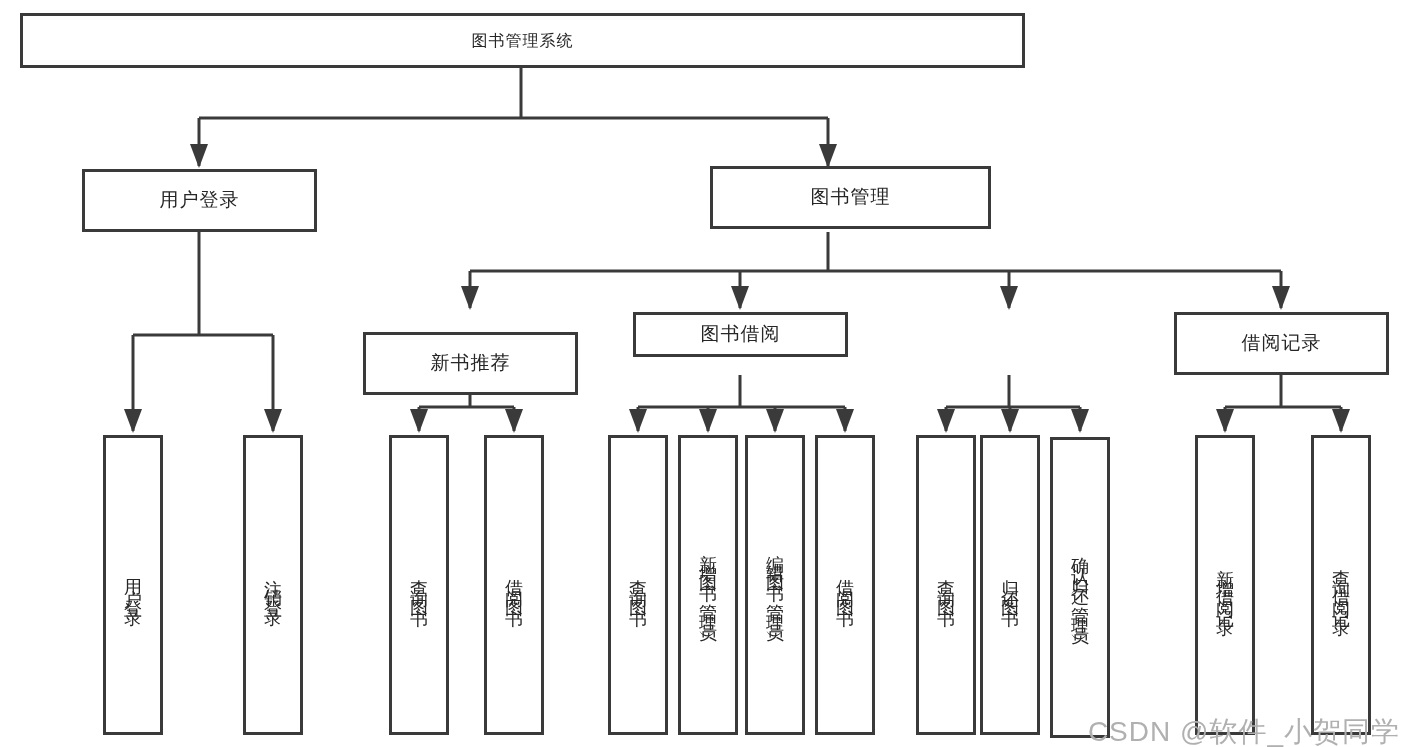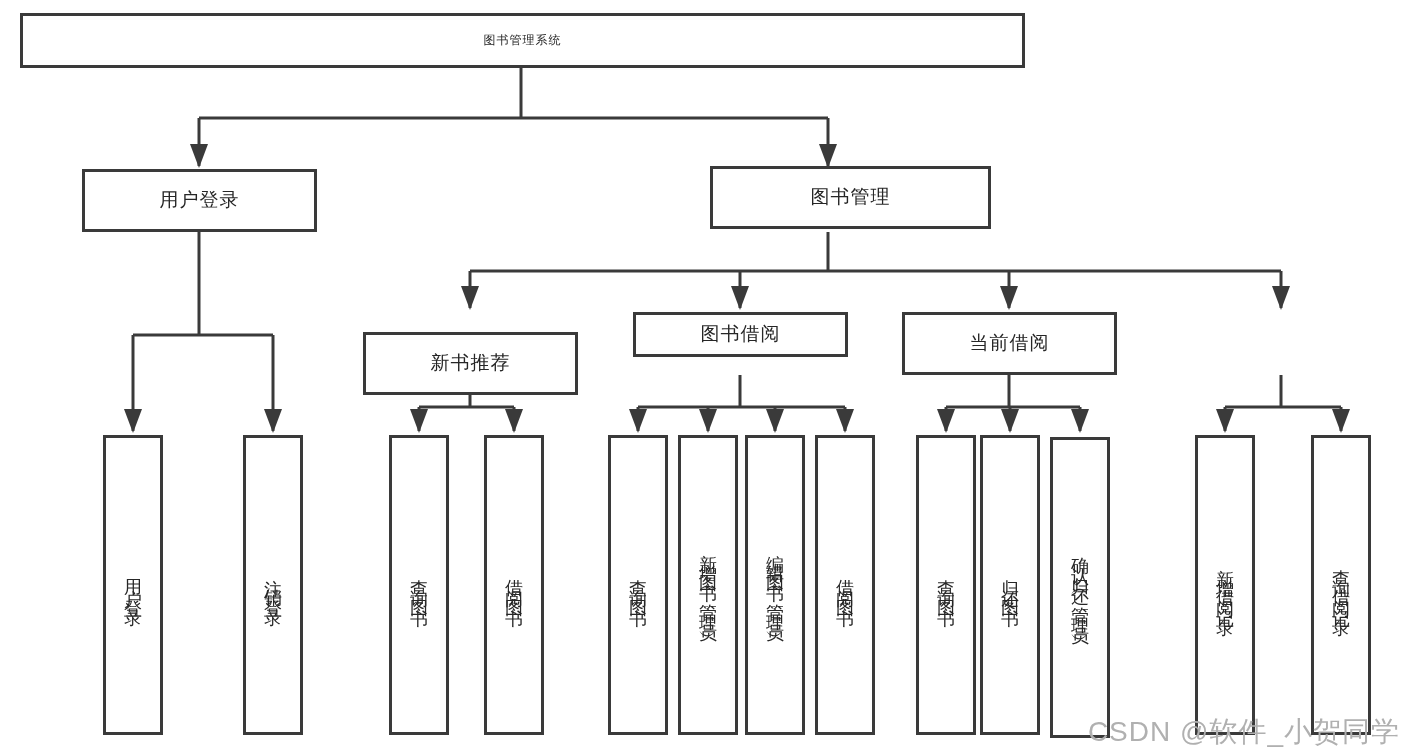--- a/index.html
+++ b/index.html
@@ -31,21 +31,21 @@
     display: flex;
     align-items: center;
     justify-content: center;
     text-align: center;
   }
   .box.h {
     font-size: 19px;
     letter-spacing: 1px;
     line-height: 1.2;
   }
-  .box.h.root { font-size: 12px; }
+  .box.h.root { font-size: 16px; }
   .box.v {
     writing-mode: vertical-rl;
     text-orientation: mixed;
     font-size: 18px;
     letter-spacing: 10px;
     line-height: 1;
   }
   .watermark {
     position: absolute;
     right: 5px;
@@ -103,21 +103,21 @@
     <path class="line" d="M1341,407 L1341,431" marker-end="url(#arrowhead)"></path>
   </svg>
 
   <div class="box h root" style="left:20px; top:13px; width:1005px; height:55px;">图书管理系统</div>
 
   <div class="box h" style="left:82px; top:169px; width:235px; height:63px;">用户登录</div>
   <div class="box h" style="left:710px; top:166px; width:281px; height:63px;">图书管理</div>
 
   <div class="box h" style="left:363px; top:312px; width:215px; height:63px;margin-top:20px;">新书推荐</div>
   <div class="box h" style="left:633px; top:312px; width:215px; height:45px;">图书借阅</div>
-  <div class="box h" style="left:902px; top:312px; width:215px; height:63px;">当前借阅</div>
+  <div class="box h" style="left:1174px; top:312px; width:215px; height:63px;">借阅记录</div>
 
   <div class="box v" style="left:103px; top:435px; width:60px; height:300px;">用户登录</div>
   <div class="box v" style="left:243px; top:435px; width:60px; height:300px;">注销登录</div>
 
   <div class="box v" style="left:389px; top:435px; width:60px; height:300px;">查询图书</div>
   <div class="box v" style="left:484px; top:435px; width:60px; height:300px;">借阅图书</div>
 
   <div class="box v" style="left:608px; top:435px; width:60px; height:300px;">查询图书</div>
   <div class="box v" style="left:678px; top:435px; width:60px; height:300px;">新增图书（管理员）</div>
   <div class="box v" style="left:745px; top:435px; width:60px; height:300px;">编辑图书（管理员）</div>

